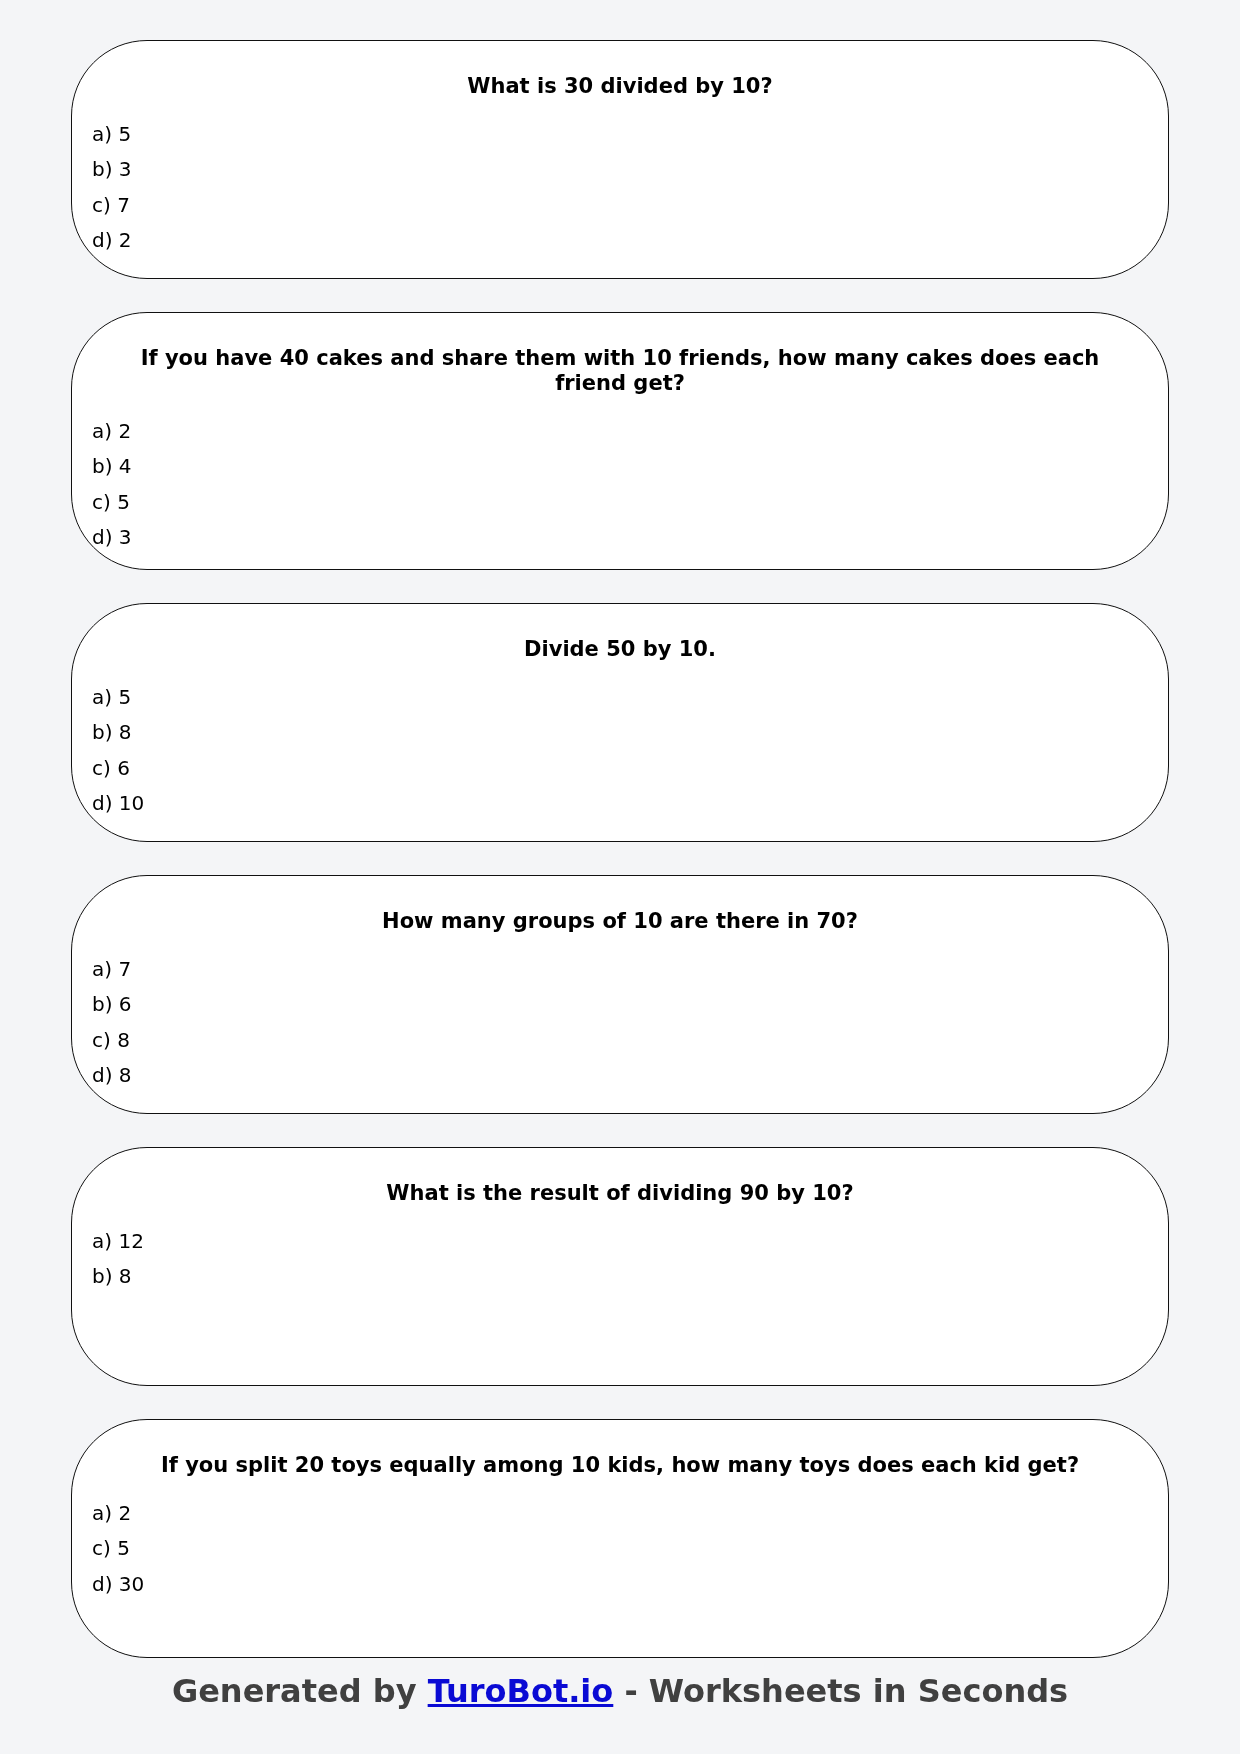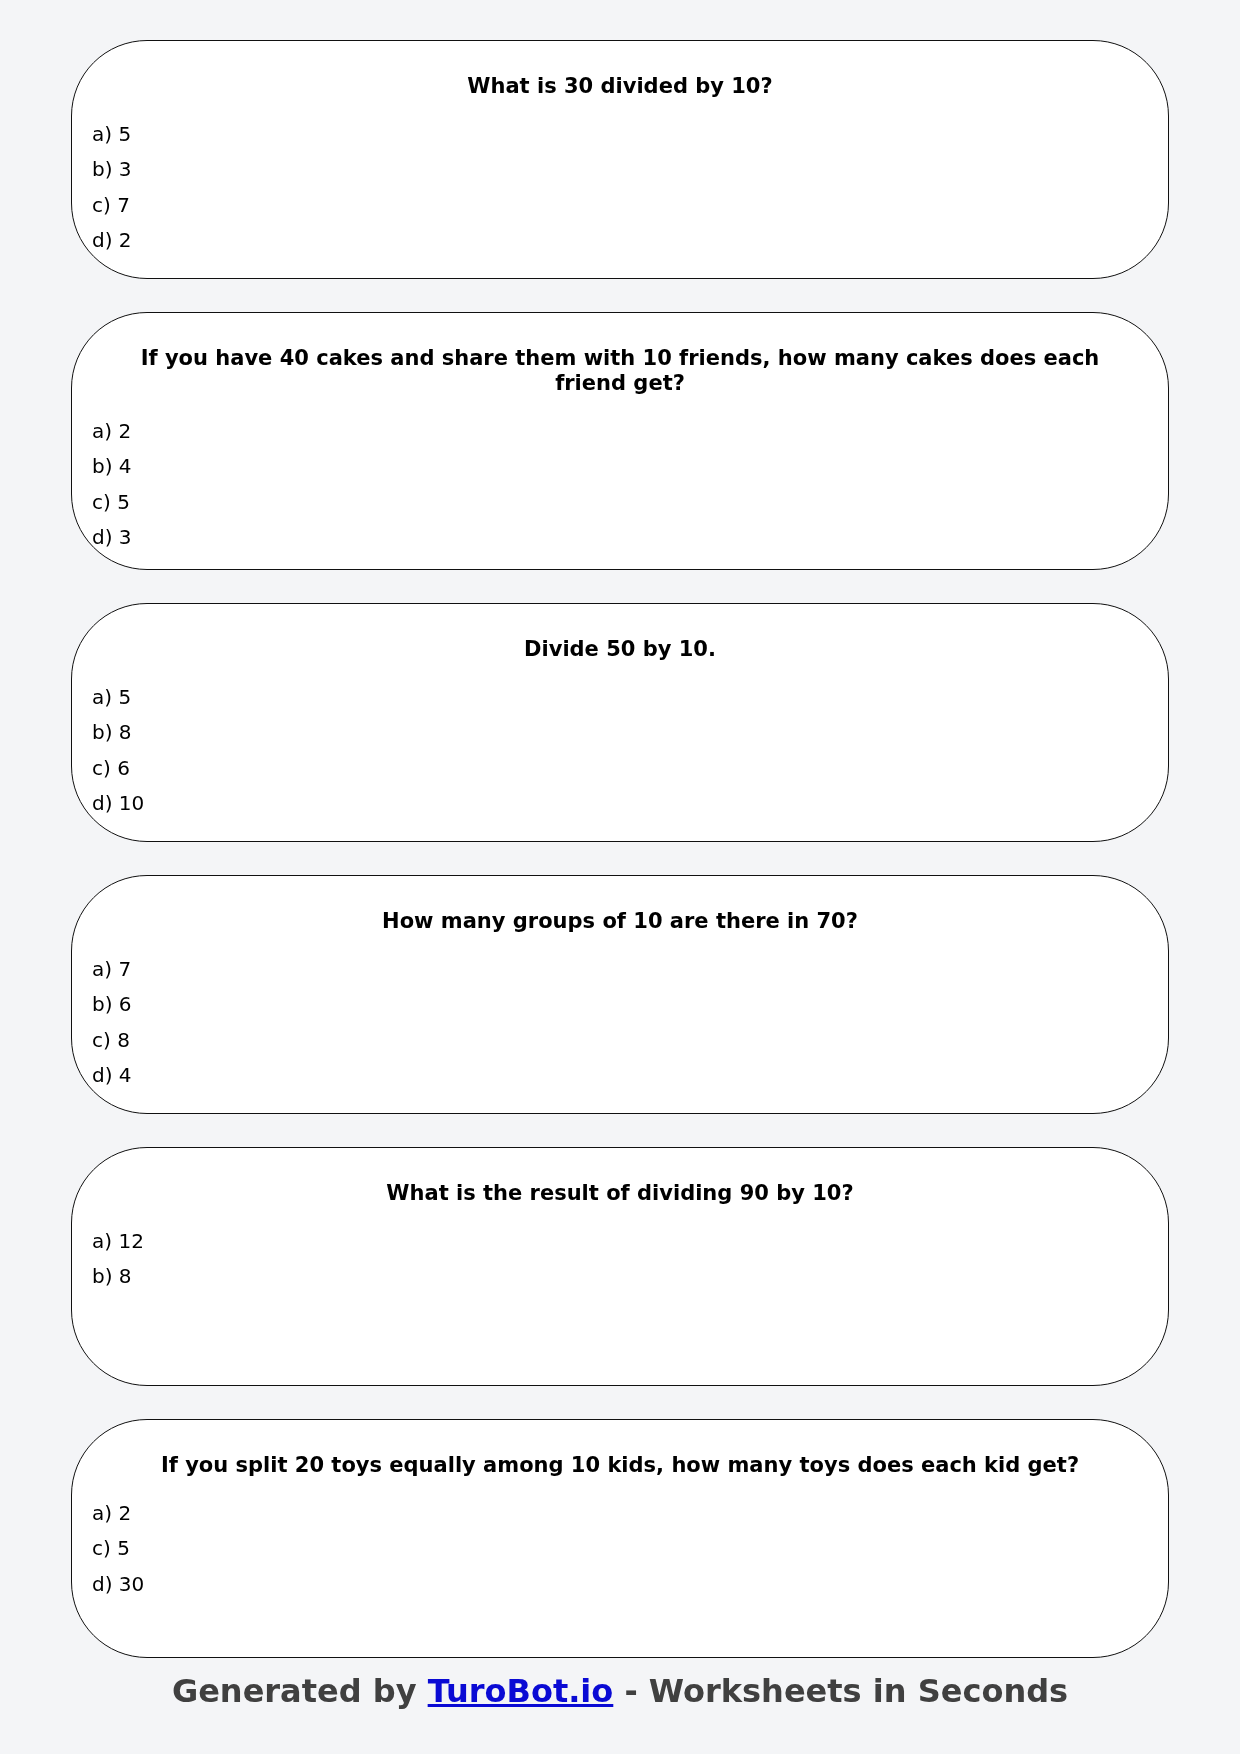--- a/index.html
+++ b/index.html
@@ -80,21 +80,21 @@
       <li>d) 10</li>
     </ul>
   </div>
 
   <div class="qbox">
     <div class="qtext">How many groups of 10 are there in 70?</div>
     <ul class="opts">
       <li>a) 7</li>
       <li>b) 6</li>
       <li>c) 8</li>
-      <li>d) 4</li>
+      <li>d) 8</li>
     </ul>
   </div>
 
   <div class="qbox">
     <div class="qtext">What is the result of dividing 90 by 10?</div>
     <ul class="opts">
       <li>a) 12</li>
       <li>b) 8</li>
     </ul>
   </div>

